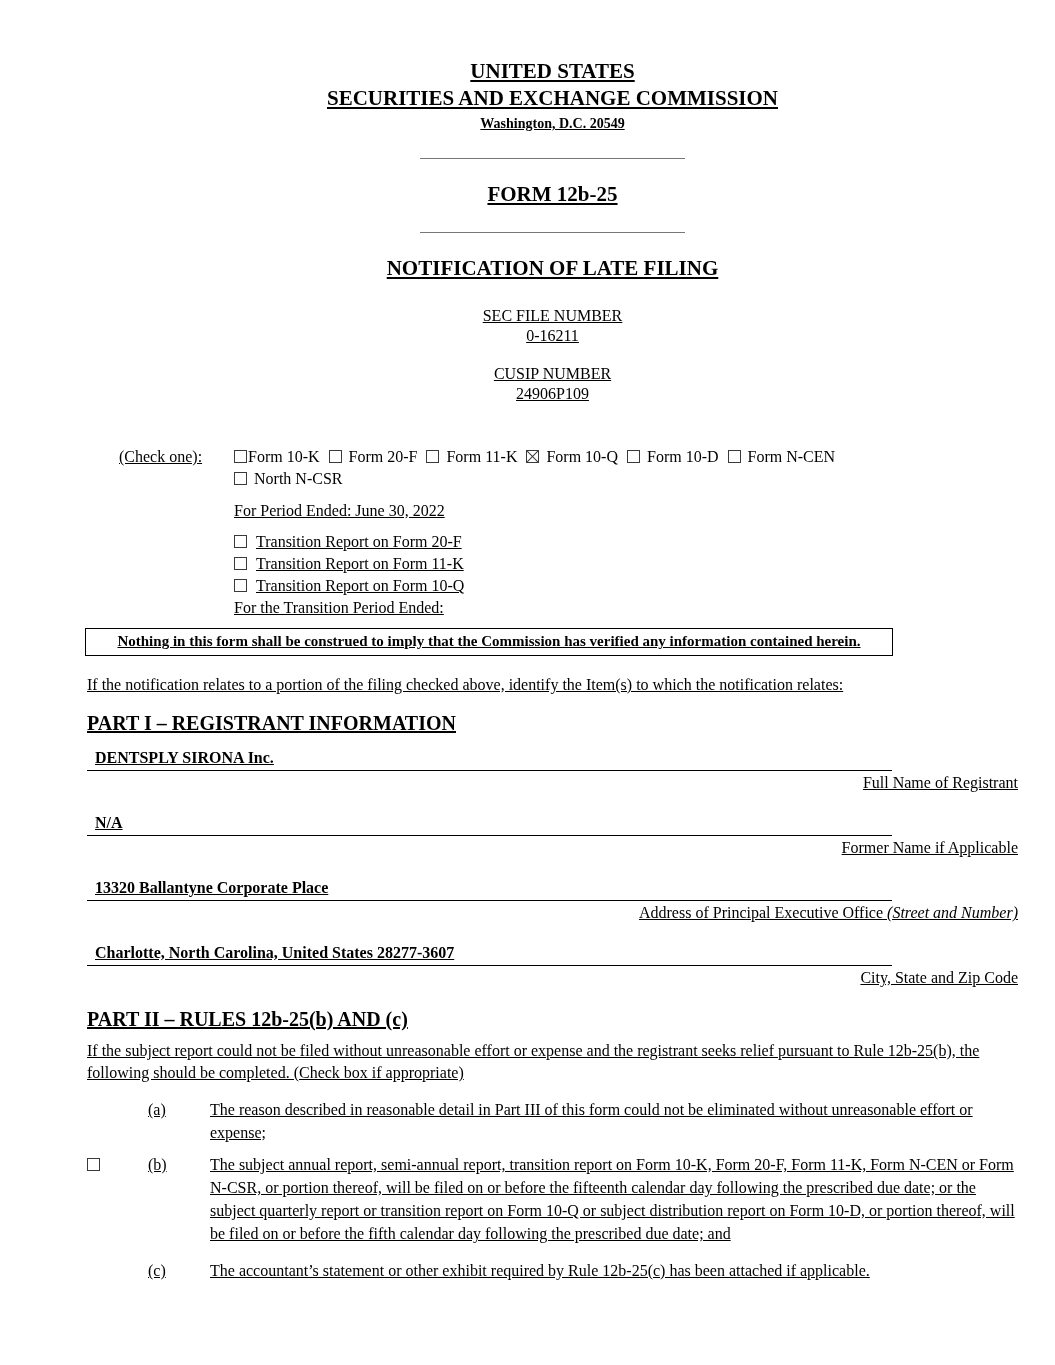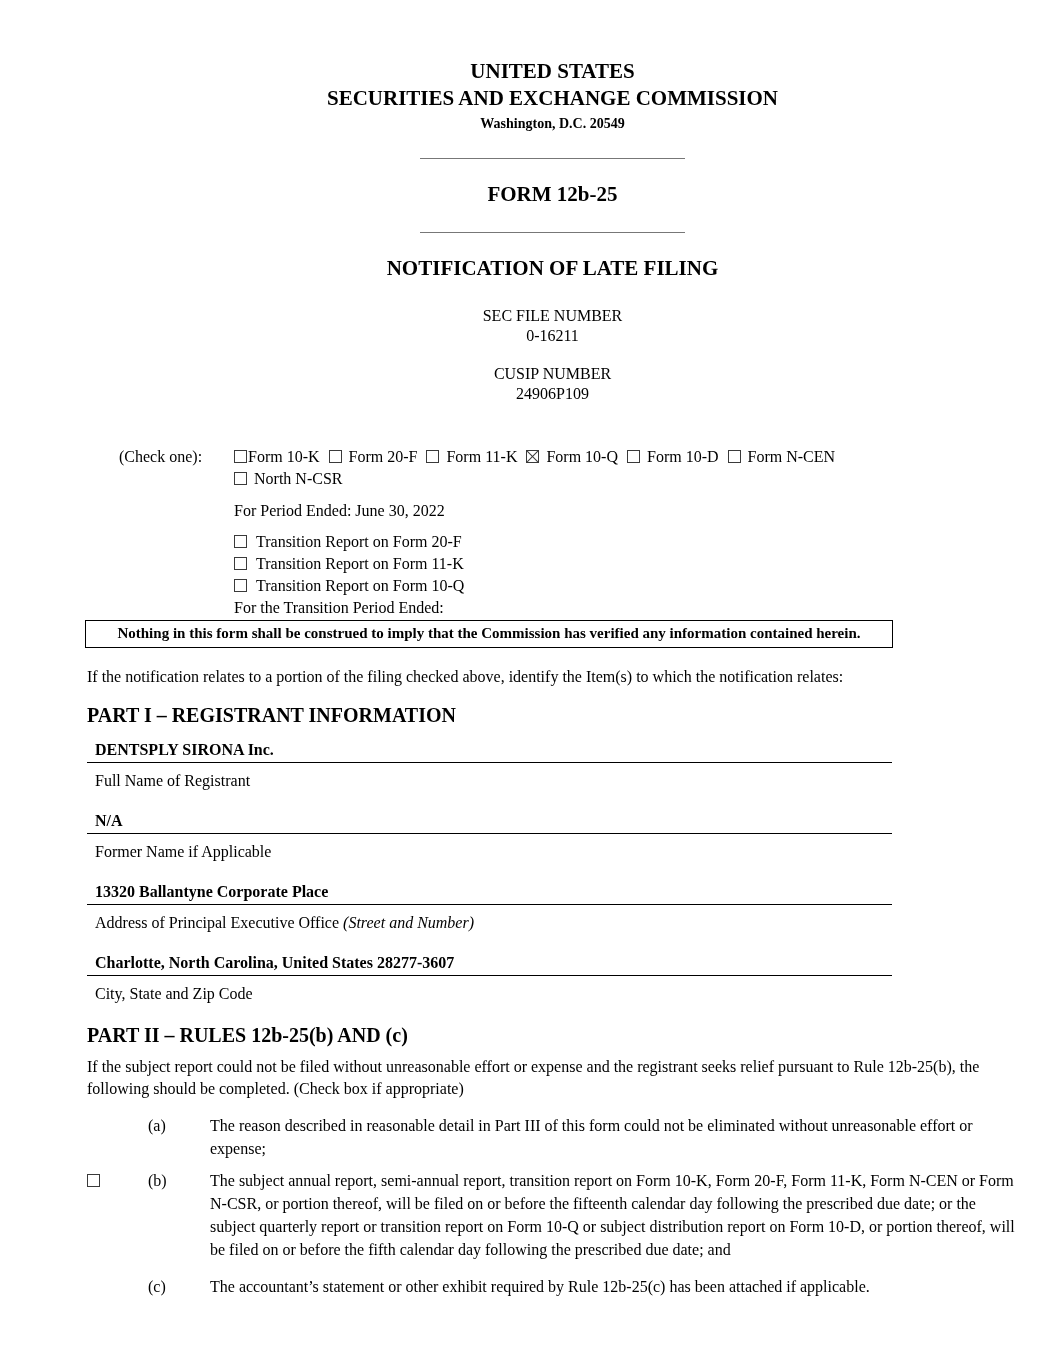--- a/index.html
+++ b/index.html
@@ -2,21 +2,21 @@
 <html><head>
 <meta charset="utf-8">
 <style>
   html,body{margin:0;padding:0;background:#fff;}
   body{
     width:1055px;height:1365px;
     font-family:"Liberation Serif","DejaVu Serif",serif;
     font-size:16px;color:#000;line-height:22px;
     overflow:hidden;
   }
-  .page{box-sizing:border-box;width:1055px;height:988px;padding:58px 37px 0 87px;}
+  .page{box-sizing:border-box;width:1055px;height:988px;padding:58px 37px 0 87px;text-decoration:underline;}
 
   
   .doc-header{text-align:center;}
   .h-big{font-size:21px;font-weight:bold;line-height:27px;}
   .h-small{font-size:14px;font-weight:bold;line-height:20px;margin-top:2px;}
   .short-rule{width:265px;border:none;border-top:1px solid #777;height:0;margin:24px auto 22px auto;}
   .file-block{line-height:20px;}
   .file-block.sec{margin-top:24px;}
   .file-block.cusip{margin-top:18px;}
 
@@ -37,39 +37,39 @@
   }
   .checkbox.checked::before{transform:rotate(45deg);}
   .checkbox.checked::after{transform:rotate(-45deg);}
   .period-line{margin-top:10px;}
   .transition-list{margin-top:9px;}
   .transition-row{line-height:22px;}
   .transition-row .checkbox{margin-right:9px;}
 
   
   .notice-box{
-    box-sizing:border-box;width:808px;margin-top:1px;margin-left:-2px;
+    box-sizing:border-box;width:808px;margin-top:9px;margin-left:-2px;
     border:1.5px solid #000;text-align:center;
     font-weight:bold;font-size:15px;line-height:19px;padding:3px 6px 4px 6px;
   }
 
   .intro-line{margin:18px 0 0 0;}
 
   
   .part-title{font-size:20px;font-weight:bold;margin:16px 0 0 0;line-height:22px;}
   .part-title.p2{margin-top:20px;}
 
   
   .field{margin-top:20px;}
   .field.first{margin-top:14px;}
   .field-value{
     box-sizing:border-box;width:805px;padding:0 0 3px 8px;
     border-bottom:1.5px solid #000;font-weight:bold;line-height:19px;
   }
-  .field-caption{padding-left:8px;line-height:20px;margin-top:8px;}
+  .field-caption{padding-left:8px;line-height:20px;margin-top:2px;text-align:right;}
   .cap-italic{font-style:italic;}
 
   
   .p2-intro{margin:10px 0 0 0;}
   .p2-item{display:grid;grid-template-columns:61px 62px 1fr;margin-top:14px;}
   .p2-item.b{margin-top:9px;}
   .p2-check{line-height:23px;}
   .p2-letter{line-height:23px;}
   .p2-text{line-height:23px;}
 </style>

